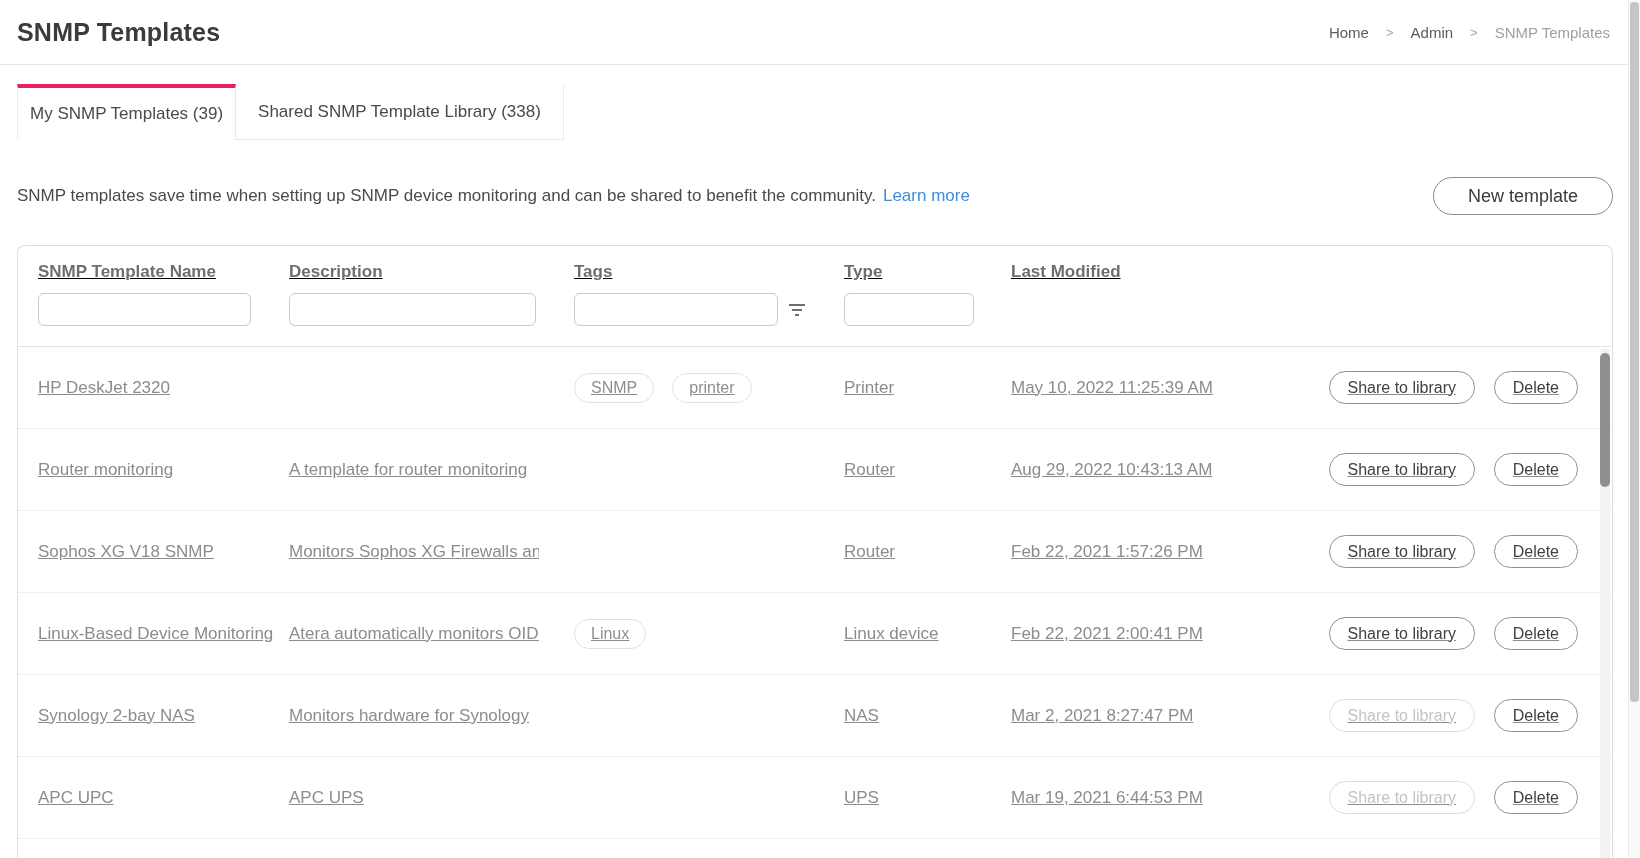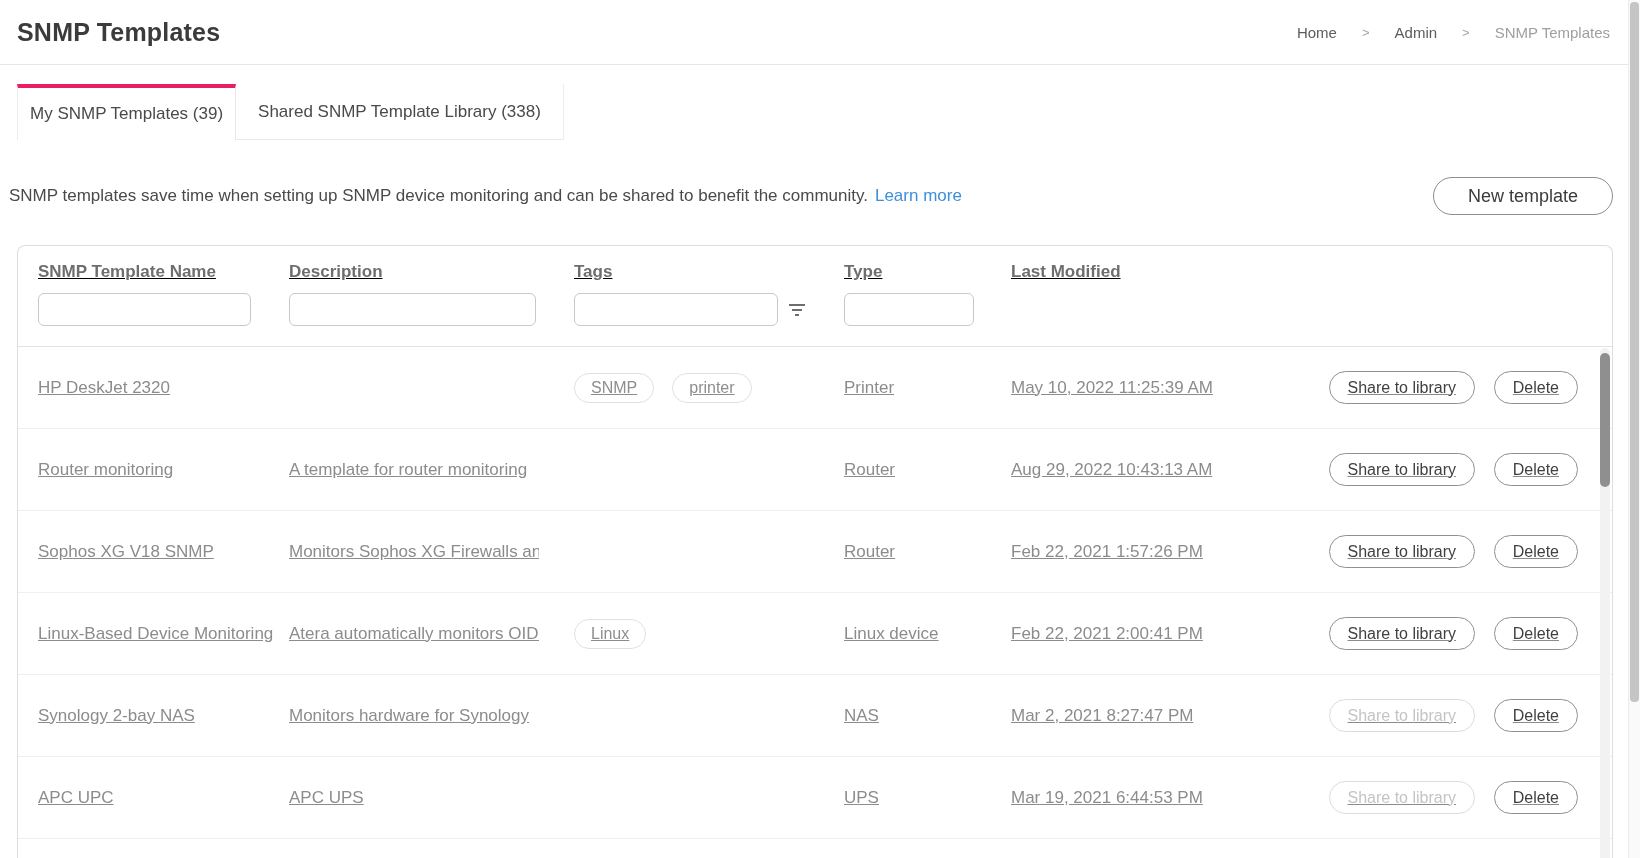--- a/index.html
+++ b/index.html
@@ -3,34 +3,34 @@
 <meta charset="utf-8">
 <style>
   * { margin: 0; padding: 0; box-sizing: border-box; }
   html, body { width: 1640px; height: 858px; overflow: hidden; background: #ffffff;
     font-family: "Liberation Sans", "DejaVu Sans", sans-serif; }
 
   
   .app-header { height: 65px; display: flex; align-items: center; justify-content: space-between;
     padding: 0 30px 0 17px; border-bottom: 1px solid #e7e7e7; }
   .page-title { font-size: 25px; font-weight: bold; color: #3b3b3b; letter-spacing: .2px; }
-  .breadcrumb { display: flex; align-items: center; gap: 25px; font-size: 15px; }
+  .breadcrumb { display: flex; align-items: center; gap: 17px; font-size: 15px; }
   .crumb-link { color: #5c5c5c; cursor: pointer; }
   .crumb-sep { color: #a5a5a5; font-size: 13px; }
   .crumb-current { color: #9f9f9f; }
 
   
   .tabs-row { display: flex; margin: 19px 0 0 17px; height: 56px; }
   .tab { display: flex; align-items: center; font-size: 17px; color: #4a4a4a; cursor: pointer; }
   .tab.active { border-top: 4px solid #e91e63; background: #fff; padding: 12px 12px;
     border-left: 1px solid #ececec; border-right: 1px solid #e8e8e8; }
   .tab.inactive { padding: 0 22px; border-right: 1px solid #ececec; border-bottom: 1px solid #e8e8e8; }
 
   
-  .intro-row { margin: 37px 27px 0 9px; display: flex; align-items: center; justify-content: space-between; gap: 36px; }
+  .intro-row { margin: 37px 27px 0 17px; display: flex; align-items: center; justify-content: space-between; gap: 36px; }
   .intro-text { font-size: 17px; color: #4a4a4a; }
   .learn-more { color: #3e8ed9; margin-left: 7px; cursor: pointer; text-decoration: none; }
   .btn { background: #fff; border: 1px solid #8d8d8d; border-radius: 19px; color: #3b3b3b;
     cursor: pointer; font-family: inherit; }
   .new-template-btn { height: 38px; padding: 0 34px; font-size: 18px; }
 
   
   .table-card { position: relative; margin: 30px 27px 0 17px; height: 620px;
     border: 1px solid #dedede; border-bottom: none; border-radius: 8px 8px 0 0; background: #fff; overflow: hidden; }
   .grid-row { display: grid; grid-template-columns: 251px 285px 270px 167px 240px 1fr;

